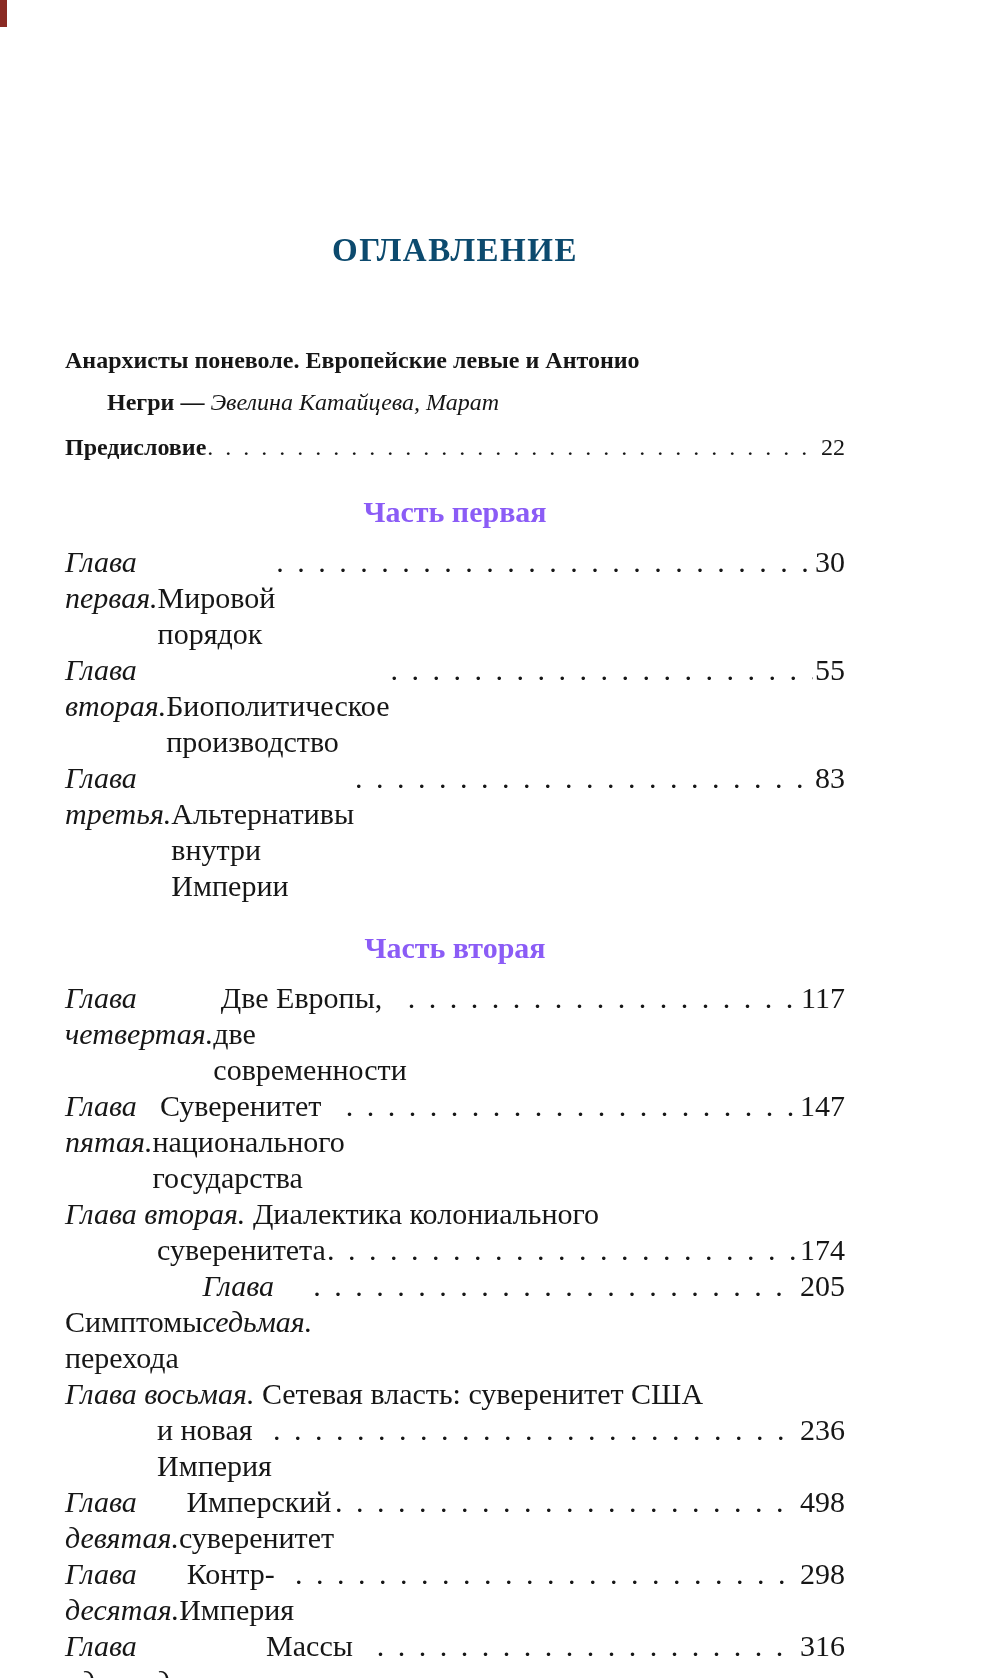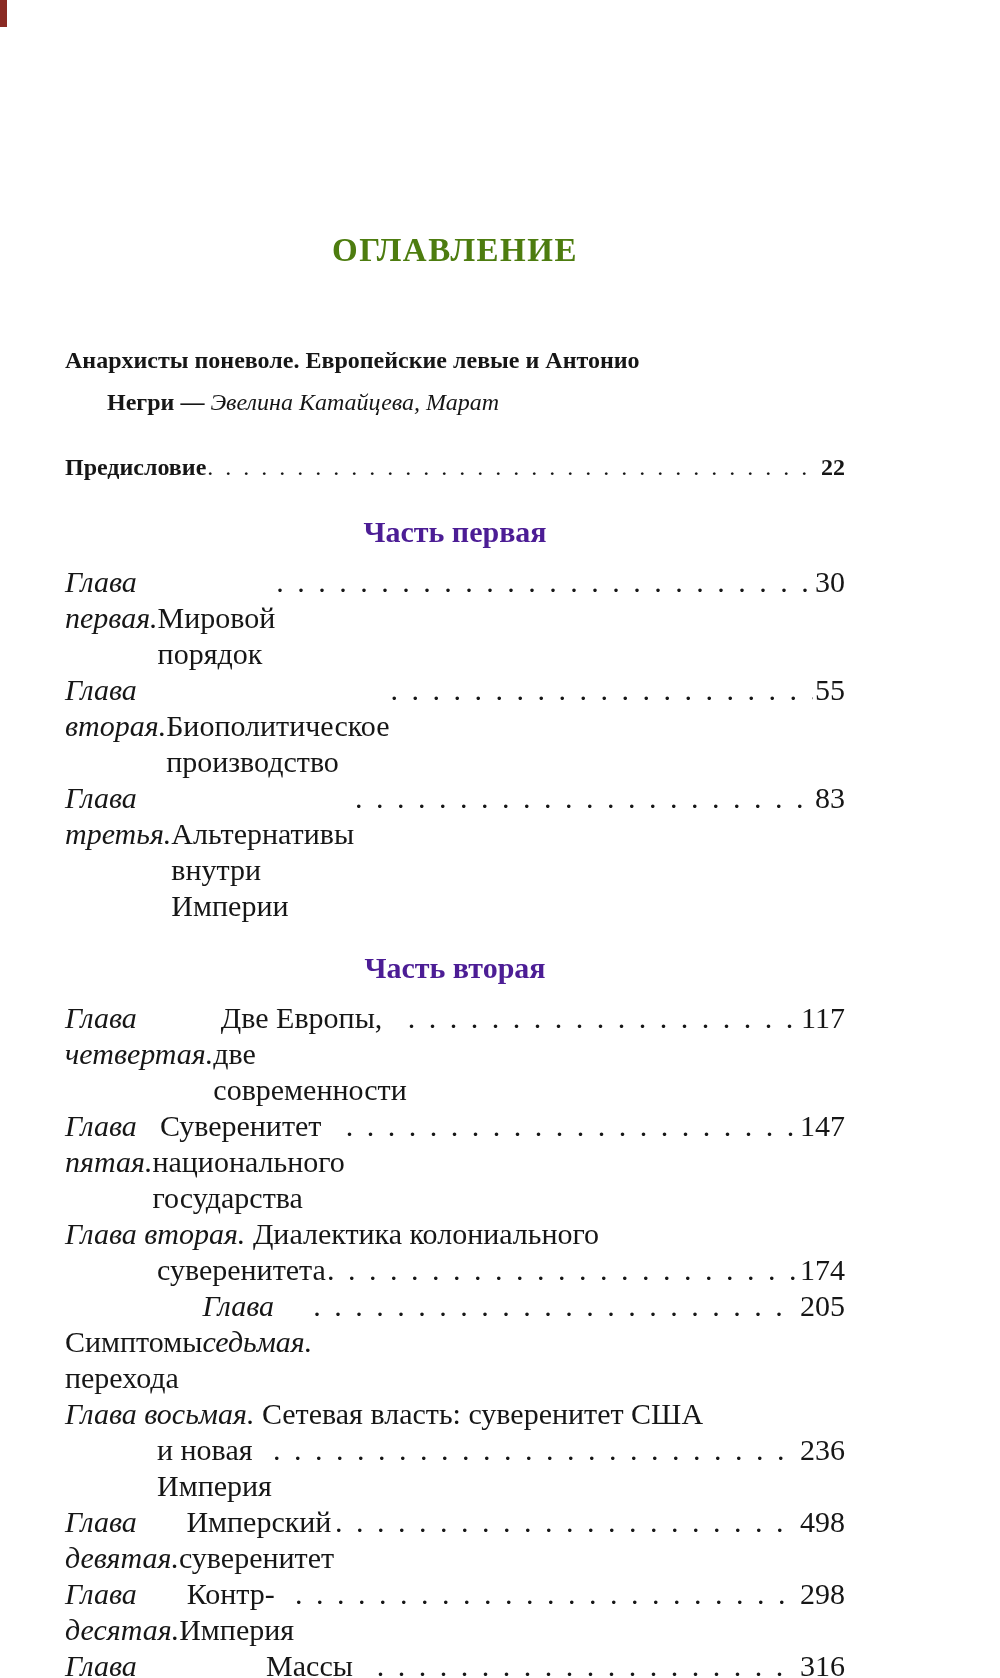--- a/index.html
+++ b/index.html
@@ -27,35 +27,35 @@
     box-sizing: border-box;
     width: 1000px;
     padding: 232px 155px 0 65px; 
   }
   .page-title {
     margin: 0 0 70px 0;
     text-align: center;
     font-size: 33px;
     font-weight: 700;
     letter-spacing: 1.5px;
-    color: #4d7c0f;
+    color: #0c4a6e;
   }
   .front-matter {
     font-size: 24px;
     line-height: 42px;
   }
   .front-matter .toc-entry + .toc-entry {
     margin-top: 3px;
   }
   .section-heading {
     text-align: center;
     font-size: 30px;
     font-weight: 700;
     margin: 27px 0 15px 0;
-    color: #4c1d95;
+    color: #8b5cf6;
   }
   .section-entries {
     font-size: 30px;
     line-height: 36px;
   }
   .toc-line {
     display: flex;
     align-items: baseline;
   }
   .toc-line.indent1 { margin-left: 42px; }
@@ -71,21 +71,21 @@
     margin: 0 2px 0 1px;
   }
   .leader::after {
     content: ". . . . . . . . . . . . . . . . . . . . . . . . . . . . . . . . . . . . . . . . . . . . . . . . . . . . . . . . . . . . . . . . . . . . . . . .";
     letter-spacing: 3px;
   }
   .page-num {
     flex: 0 0 auto;
     white-space: nowrap;
   }
-  .page-num.bold { font-weight: 700; margin-top: 20px; }
+  .page-num.bold { font-weight: 400; }
   .page-num.italic { font-style: italic; }
 </style>
 </head>
 <body>
 
 <div class="scan-artifact"></div>
 
 <div class="page">
   <h1 class="page-title">ОГЛАВЛЕНИЕ</h1>
   <div id="front-matter" class="front-matter">

